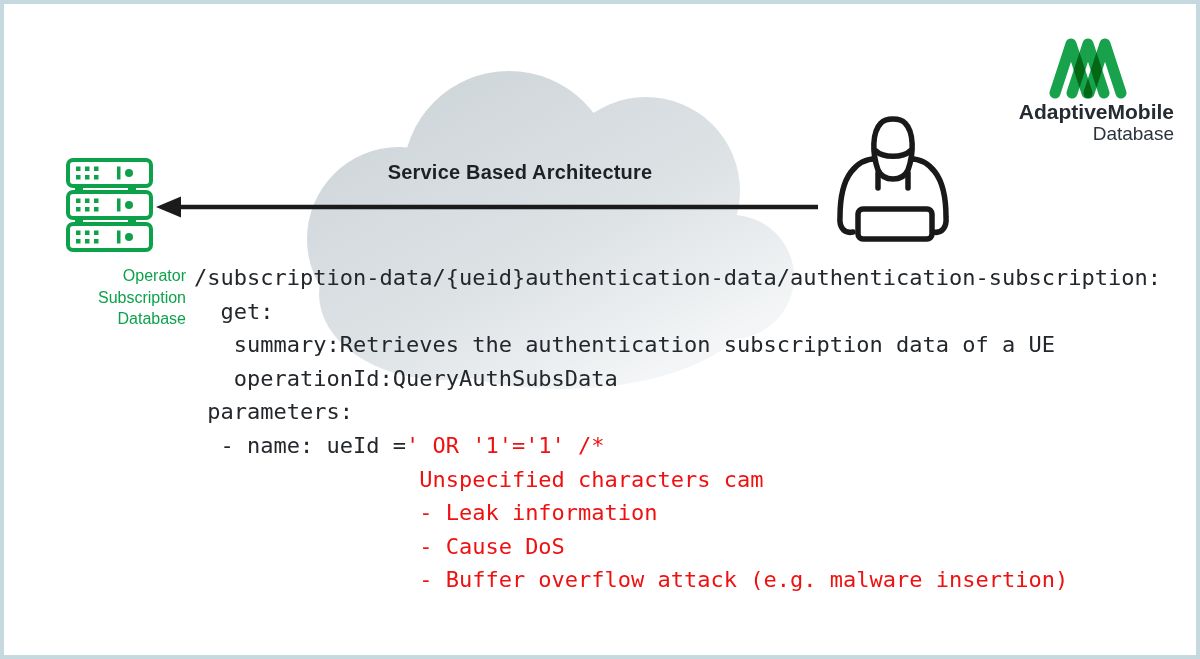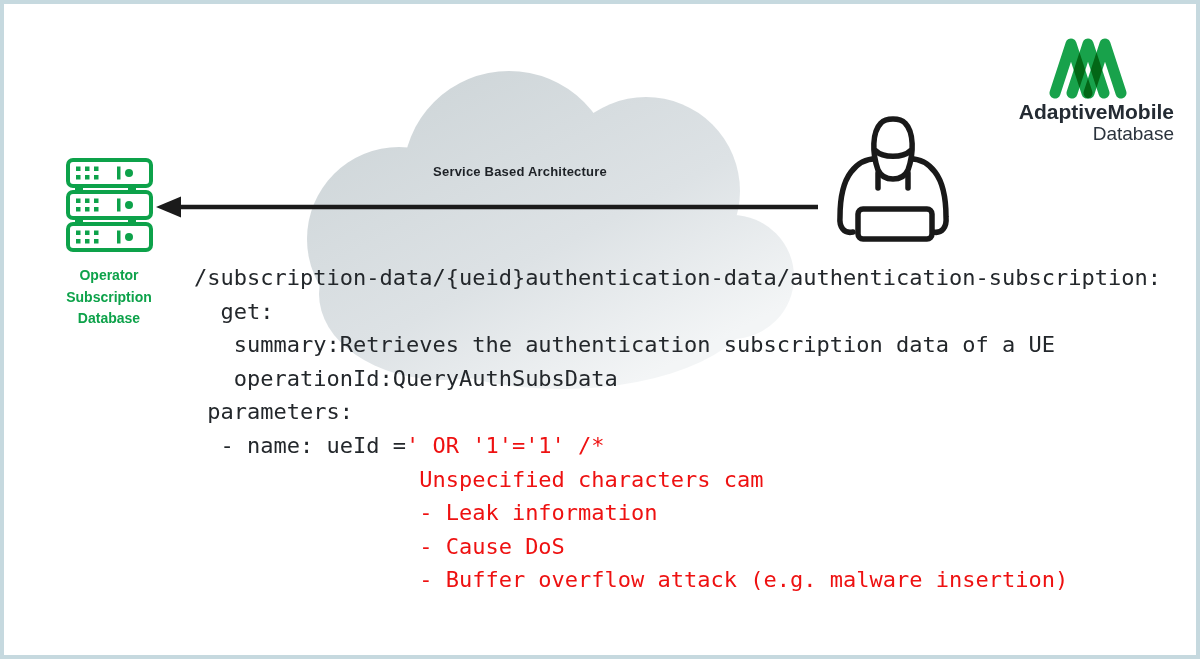--- a/index.html
+++ b/index.html
@@ -17,31 +17,31 @@
   
   #cloud-svg{left:290px;top:55px;z-index:1;}
 
   
   #arrow-svg{left:150px;top:189px;z-index:3;}
 
   
   .sba-title{
     left:371px;top:156px;width:290px;z-index:4;
     text-align:center;
-    font-size:13px;font-weight:700;line-height:24px;
+    font-size:20px;font-weight:700;line-height:24px;
     color:var(--ink,#1d2126);
     letter-spacing:.2px;
   }
 
   
   #server-svg{left:58px;top:152px;z-index:4;}
   .db-label{
     left:28px;top:261px;width:154px;z-index:4;
-    text-align:center;white-space:pre-line;
-    font-size:14px;font-weight:700;line-height:21.5px;
+    text-align:right;white-space:pre-line;
+    font-size:16px;font-weight:400;line-height:21.5px;
     color:var(--green,#0da24a);
   }
 
   
   #hacker-svg{left:826px;top:109px;z-index:4;}
 
   
   #logo-svg{left:1045px;top:31px;z-index:4;}
   .brand{
     left:996px;top:96px;width:174px;z-index:4;

